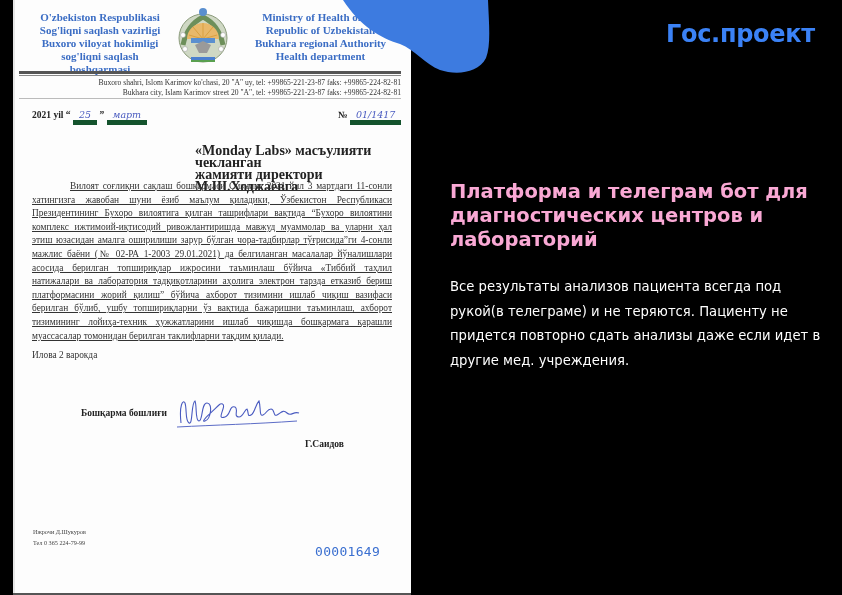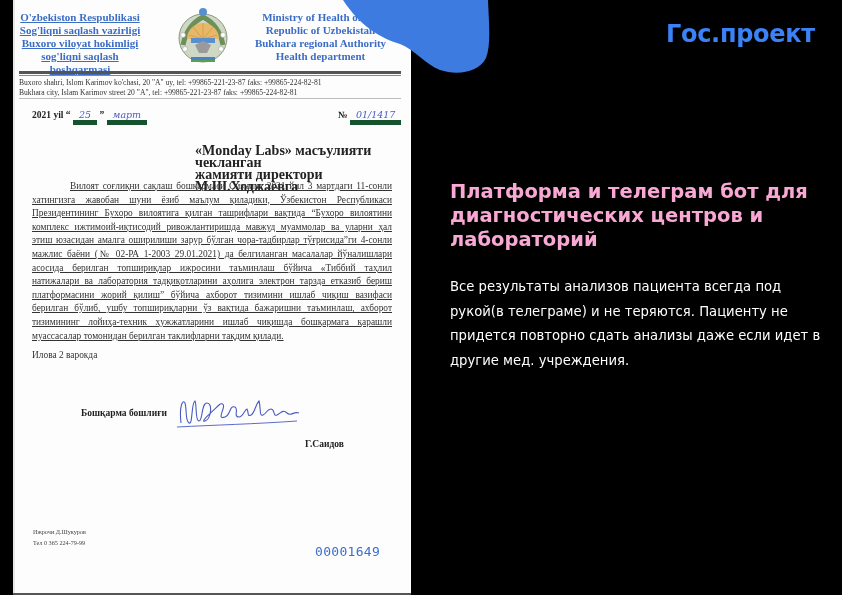--- a/index.html
+++ b/index.html
@@ -12,29 +12,29 @@
     background: #fdfdfd;
     font-family: "Liberation Serif", serif; color: #333;
   }
   .letter .left-edge { position:absolute; left:0; top:0; width:2px; height:100%; background:#e6e6e6; }
   .letter .bottom-edge { position:absolute; left:0; bottom:-2px; width:100%; height:2px; background:#555; }
 
   .hdr-left, .hdr-right {
     position: absolute; top: 11px; text-align: center;
     font-weight: bold; font-size: 11px; line-height: 13px; color: #3b6dc4;
   }
-  .hdr-left { left: 2px; width: 130px; text-decoration: underline; }
+  .hdr-left { left: 22px; width: 130px; }
   .hdr-right { left: 225px; width: 165px; }
 
   .emblem { position: absolute; left: 160px; top: 5px; width: 60px; height: 62px; }
 
   .rule-thick { position:absolute; left:6px; top:71px; width:382px; height:3px; background:#555; }
   .rule-thin { position:absolute; left:6px; top:75px; width:382px; height:1px; background:#888; }
 
-  .addr { position:absolute; left:6px; top:78px; width:382px; text-align:left; font-size:7.6px; line-height:9.5px; color:#333; }
+  .addr { position:absolute; left:6px; top:78px; width:382px; text-align:right; font-size:7.6px; line-height:9.5px; color:#333; }
   .rule-addr { position:absolute; left:6px; top:98px; width:382px; height:1px; background:#bbb; }
 
   .date-line { position:absolute; left:19px; top:109px; font-weight:bold; font-size:9.5px; color:#222; }
   .hand { font-family: "DejaVu Serif", serif; font-style: italic; font-weight: normal; color:#4a5bc0; border-bottom:5px solid #14532d; padding:0 6px; }
   .number-line { position:absolute; left:325px; top:109px; font-weight:bold; font-size:9.5px; color:#222; }
 
   .addressee { position:absolute; left:182px; top:145px; width:210px; text-align:left; font-weight:bold; font-size:14px; line-height:12px; color:#222; }
 
   .body-text {
     position:absolute; left:19px; top:180px; width:360px;

